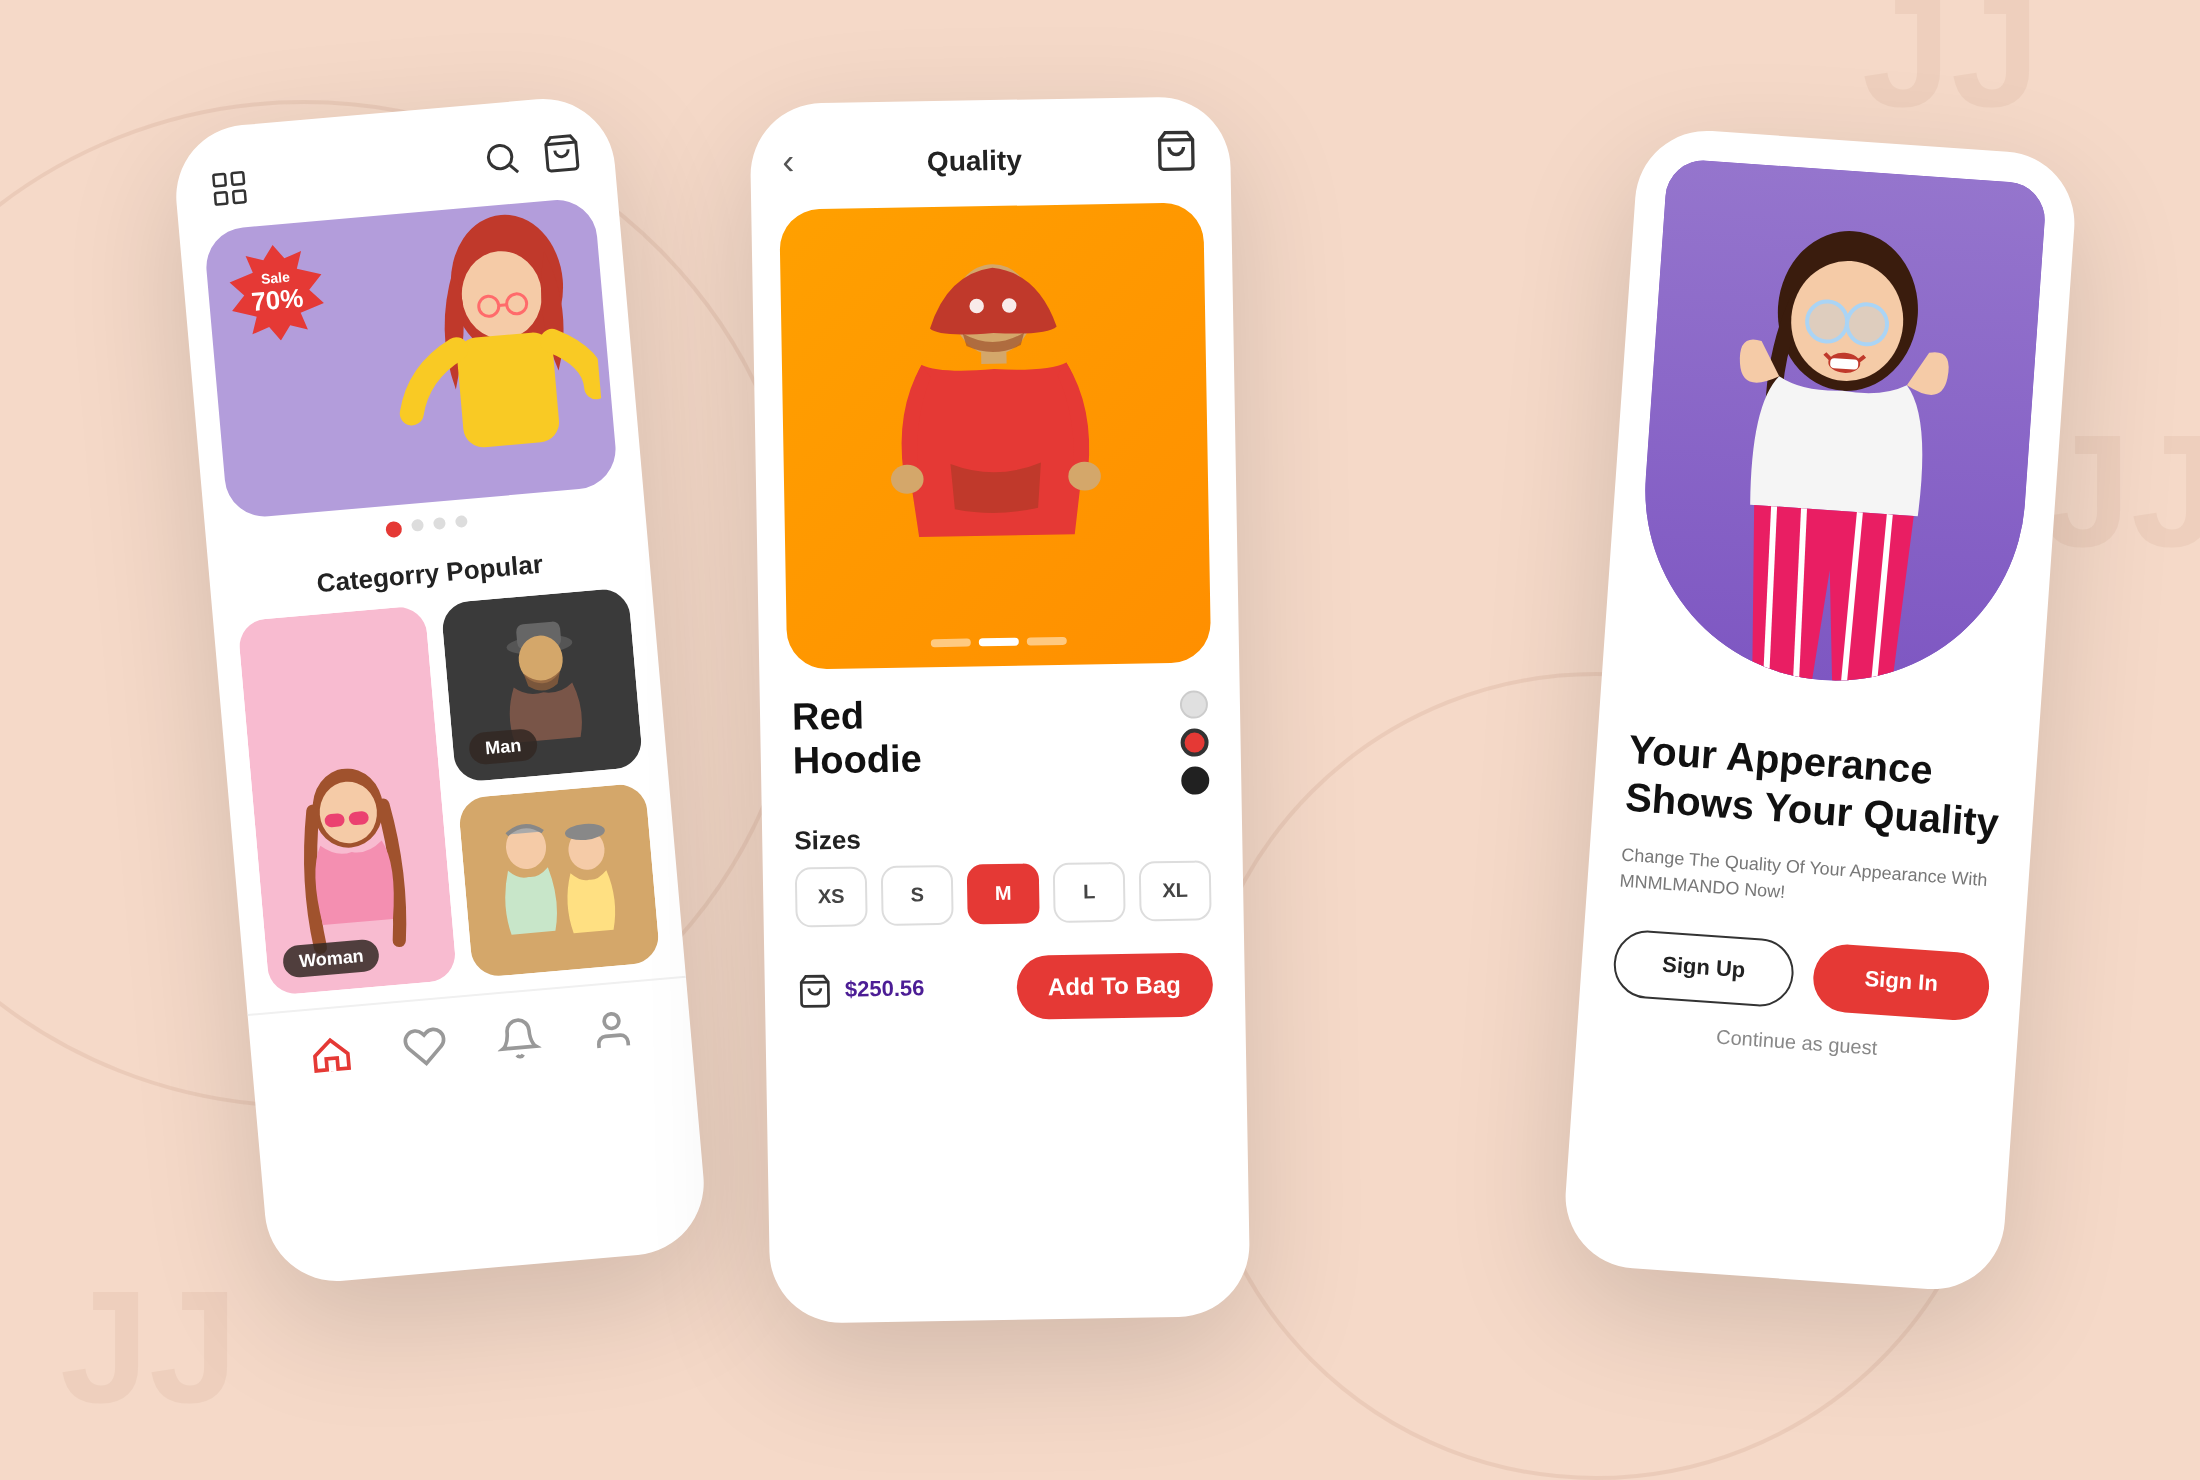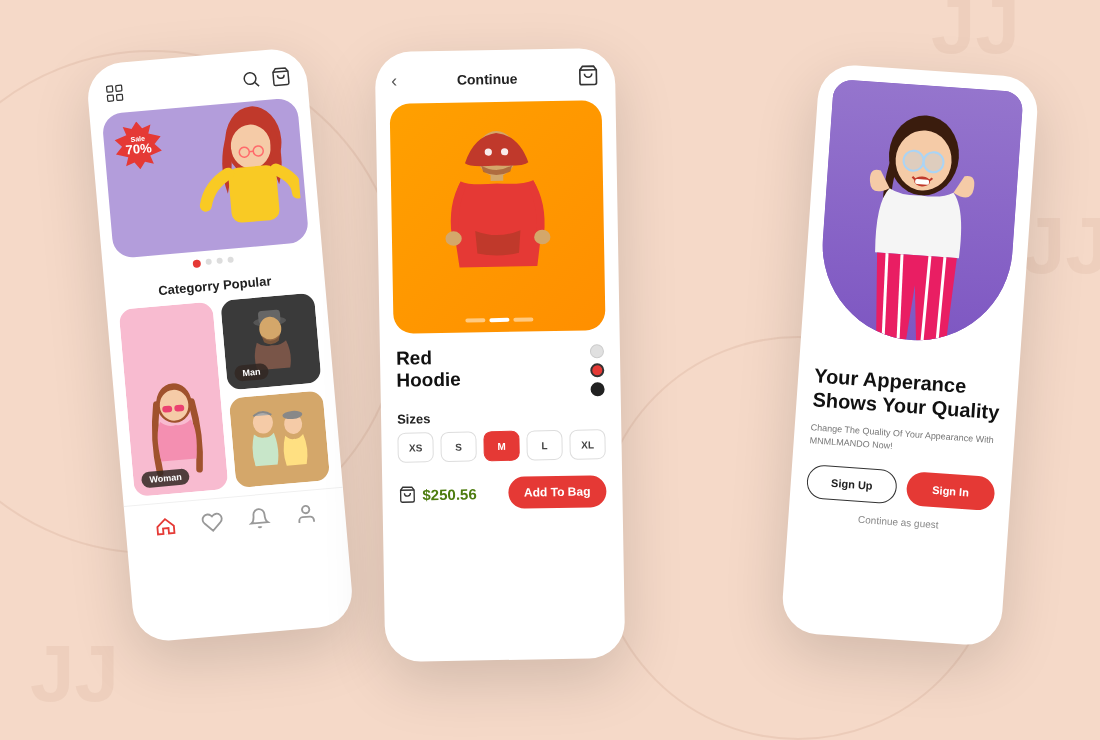--- a/index.html
+++ b/index.html
@@ -348,23 +348,23 @@
       align-items: center;
       gap: 6px;
     }
 
     .cart-icon-sm {
       width: 18px;
       height: 18px;
     }
 
     .price-text {
-      font-size: 15px;
+      font-size: 11px;
       font-weight: bold;
-      color: #4d7c0f;
+      color: #4c1d95;
     }
 
     .add-to-bag-btn {
       background: #e53935;
       color: white;
       border: none;
       border-radius: 20px;
       padding: 9px 16px;
       font-size: 12px;
       font-weight: bold;
@@ -624,21 +624,21 @@
           <circle cx="12" cy="7" r="4" stroke="#999" stroke-width="2"></circle>
         </svg>
       </div>
     </div>
   </div>
 
   <div class="phone phone-2">
 
     <div class="p2-header">
       <div class="back-btn">‹</div>
-      <div class="p2-title">Continue</div>
+      <div class="p2-title">Quality</div>
       <div>
         <svg width="22" height="22" viewBox="0 0 24 24" fill="none">
           <path d="M6 2L3 6v14a2 2 0 002 2h14a2 2 0 002-2V6l-3-4z" stroke="#333" stroke-width="1.8" fill="none"></path>
           <line x1="3" y1="6" x2="21" y2="6" stroke="#333" stroke-width="1.8"></line>
           <path d="M16 10a4 4 0 01-8 0" stroke="#333" stroke-width="1.8" fill="none"></path>
         </svg>
       </div>
     </div>
 
     <div class="p2-product-image">

